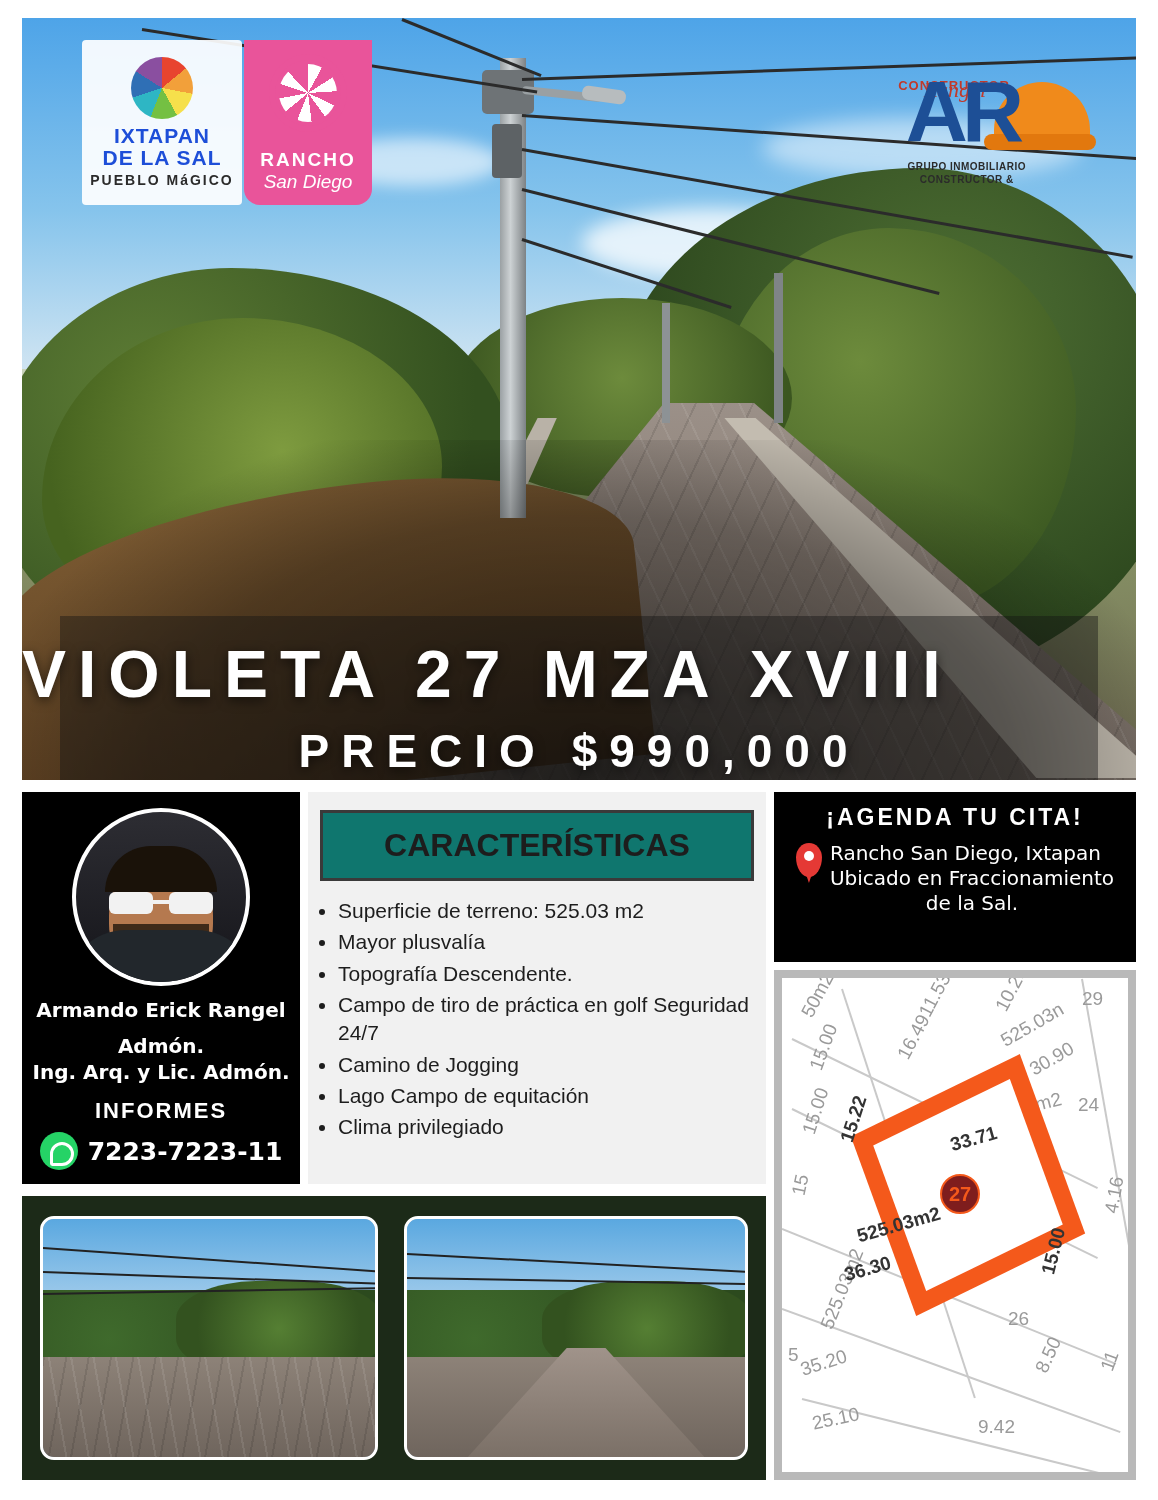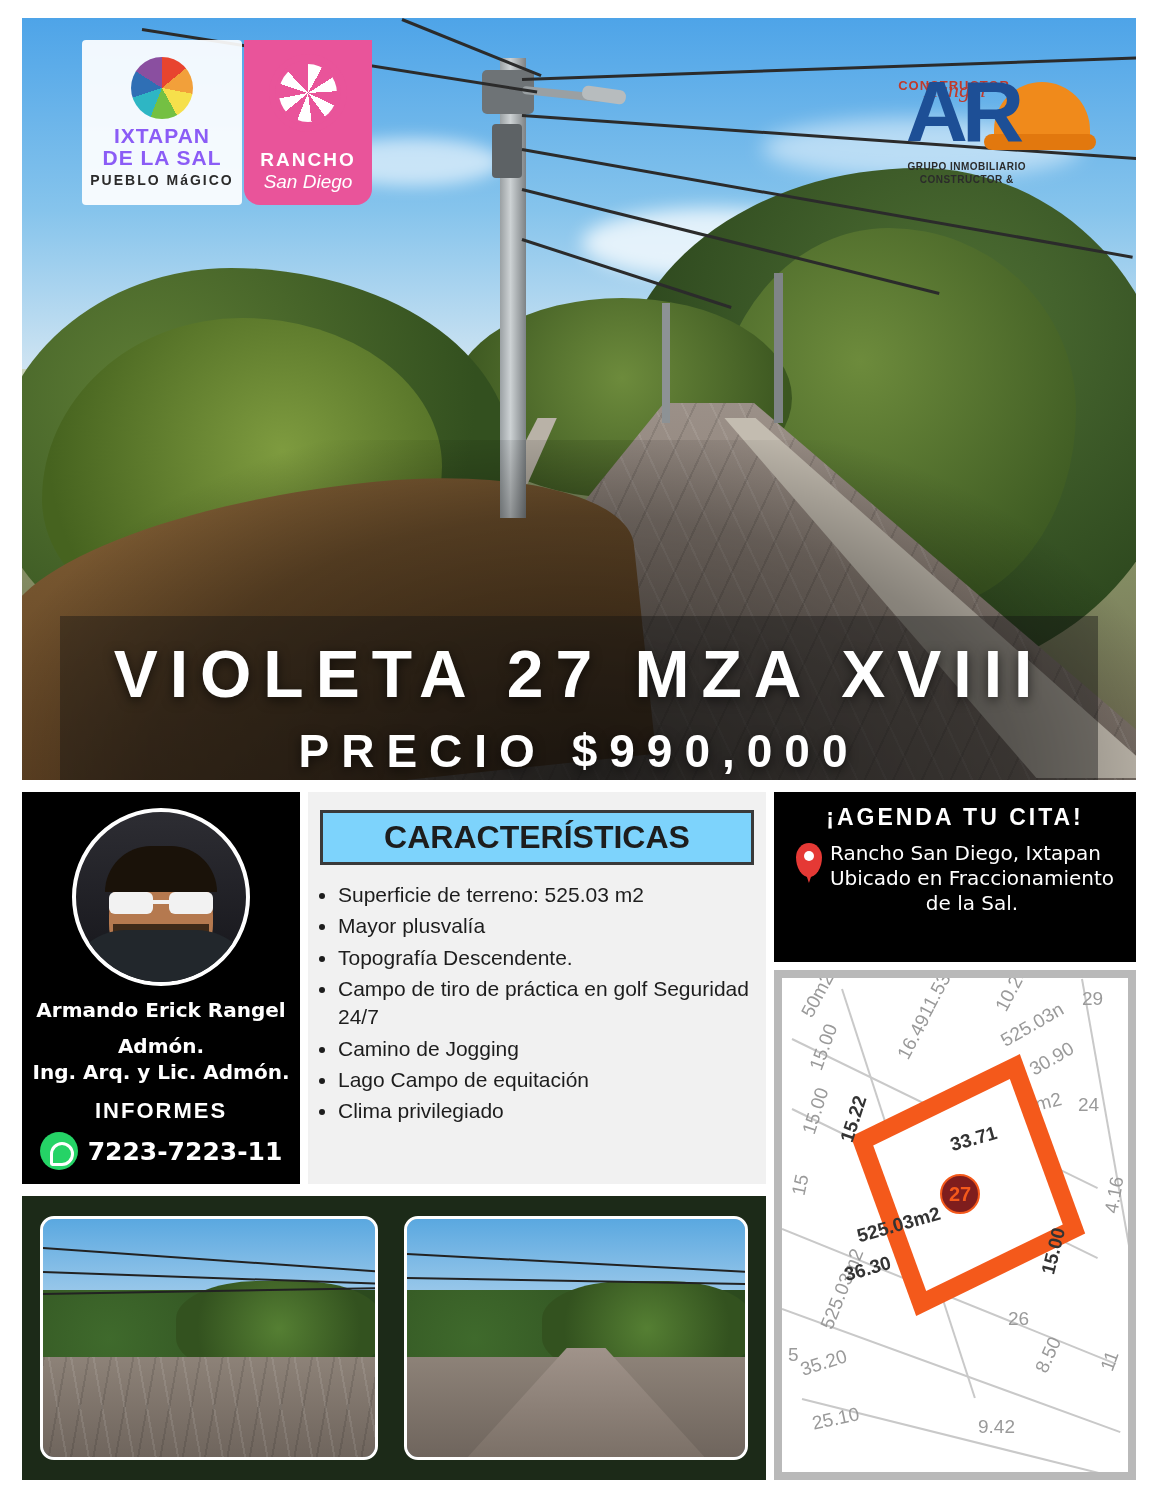--- a/index.html
+++ b/index.html
@@ -102,21 +102,21 @@
   
   .logoIx {
     position:absolute; left:60px; top:22px; width:160px; height:165px;
     background:rgba(255,255,255,.92); border-radius:4px;
     display:flex; flex-direction:column; align-items:center; justify-content:center;
     text-align:center;
   }
   .pinwheel { width:62px; height:62px; border-radius:50%;
     background: conic-gradient(#e8442f 0 14%, #f2a03a 14% 28%, #f6e04b 28% 42%, #74c043 42% 56%, #2eb6c4 56% 70%, #2f6fb5 70% 84%, #8a4fa0 84% 100%);
     margin-bottom:6px; }
-  .ixText1 { font-size:21px; font-weight:bold; color:#8b5cf6; letter-spacing:1px; line-height:1.05;}
+  .ixText1 { font-size:21px; font-weight:bold; color:#1d4ed8; letter-spacing:1px; line-height:1.05;}
   .ixText2 { font-size:14px; font-weight:bold; color:#2b2b2b; letter-spacing:2px; margin-top:3px;}
   .logoRsd {
     position:absolute; left:222px; top:22px; width:128px; height:165px;
     background:#e9549a; border-radius:0 0 16px 16px;
     display:flex; flex-direction:column; align-items:center; justify-content:flex-end;
     padding-bottom:12px; color:#fff; text-align:center;
   }
   .flower { width:78px; height:78px; border-radius:50%;
     background: radial-gradient(circle at 50% 50%, #ffffff 18%, #f7cde0 22%, #e9549a 24%);
     position:absolute; top:14px; left:25px;
@@ -149,21 +149,21 @@
   .ventaTitle {
     position:absolute; left:0; right:0; top:540px;
     text-align:center; color:#fff; font-size:42px; font-weight:bold;
     letter-spacing:15px; text-shadow: 0 2px 10px rgba(0,0,0,.55);
   }
   .bandBox {
     position:absolute; left:38px; top:598px; width:1038px; height:166px;
     background: rgba(20,20,20,.42);
   }
   .lotTitle {
-    position:absolute; left:0; right:0; top:618px; text-align:center; color:#fff;
+    position:absolute; left:0; right:0; top:618px; color:#fff;
     font-size:66px; font-weight:bold; letter-spacing:12px;
     text-shadow: 0 3px 12px rgba(0,0,0,.6);
   }
   .priceTitle {
     position:absolute; left:0; right:0; top:706px; text-align:center; color:#fff;
     font-size:46px; font-weight:bold; letter-spacing:12px;
     text-shadow: 0 3px 12px rgba(0,0,0,.6);
   }
 
   
@@ -202,22 +202,22 @@
   .waIcon:after { content:""; position:absolute; left:10px; top:10px; width:18px; height:18px;
     border:3px solid #fff; border-radius:50% 50% 50% 10%; }
   .waNum { font-size:25px; font-weight:bold; font-family:"DejaVu Sans", sans-serif; }
 
   
   .featuresBox {
     position:absolute; left:308px; top:792px; width:458px; height:392px;
     background:#f1f1f1;
   }
   .featTitleBar {
-    margin:18px 12px 0 12px; background:#7dd3fc; border:3px solid #3a3a3a;
-    text-align:center; padding:6px 0;
+    margin:18px 12px 0 12px; background:#0f766e; border:3px solid #3a3a3a;
+    text-align:center; padding:14px 0;
   }
   .featTitle { font-size:32px; font-weight:bold; color:#1d1d1d; }
   .featList { margin:16px 0 0 30px; }
   .featList li { font-size:21px; color:#1d1d1d; line-height:1.35; margin-bottom:3px;
     padding-right:14px; }
 
   
   .agendaBox {
     position:absolute; left:774px; top:792px; width:362px; height:170px;
     background:#000; color:#fff; text-align:center; padding:12px 10px;

